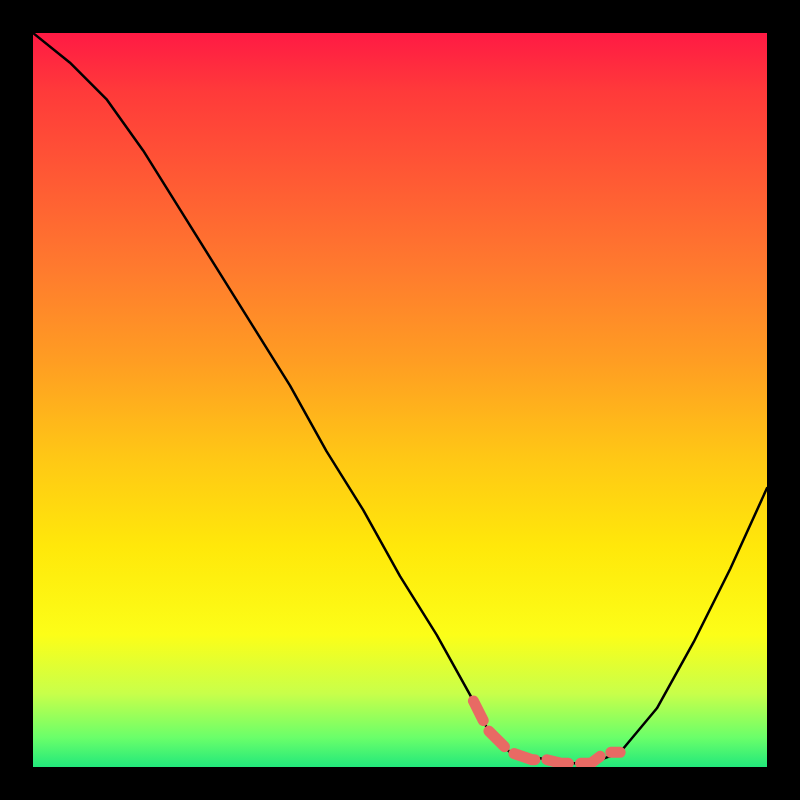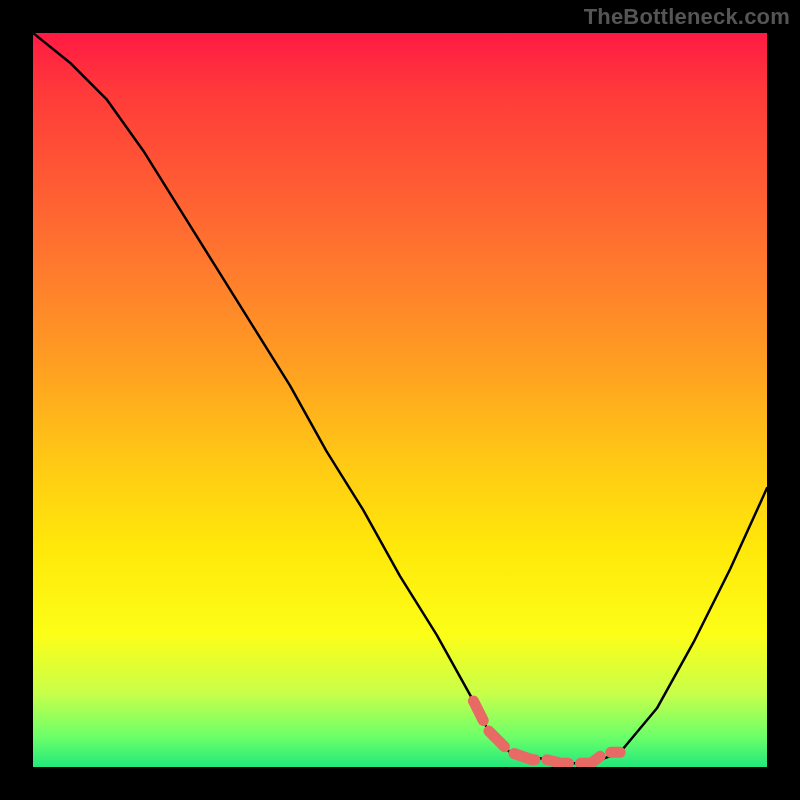--- a/index.html
+++ b/index.html
@@ -60,21 +60,20 @@
     left: 0;
     top: 0;
     width: 100%;
     height: 100%;
   }
 </style>
 </head>
 <body>
 
 <div class="outer">
-  <div class="watermark">TheBottleneck.com</div>
 
   <div class="plot-area">
     <div class="gradient-panel"></div>
     <svg class="curve" viewBox="0 0 734 734" preserveAspectRatio="none">
       <path id="main-curve-path" fill="none" stroke="#000" stroke-width="2.5" stroke-linecap="round" stroke-linejoin="round" d="M0.0 0.0 L36.7 29.4 L73.4 66.1 L110.1 117.4 L146.8 176.2 L183.5 234.9 L220.2 293.6 L256.9 352.3 L293.6 418.4 L330.3 477.1 L367.0 543.2 L403.7 601.9 L440.4 667.9 L455.1 697.3 L477.1 719.3 L513.8 726.7 L535.8 730.3 L557.8 730.3 L587.2 719.3 L623.9 675.3 L660.6 609.2 L697.3 535.8 L734.0 455.1"></path>
       <path id="highlight-path" fill="none" stroke="#e86a64" stroke-width="11" stroke-linecap="round" stroke-linejoin="round" stroke-dasharray="22 12" d="M440.4 667.9 L455.1 697.3 L477.1 719.3 L499.1 726.7 L513.8 726.7 L528.5 730.3 L543.2 730.3 L557.8 730.3 L572.5 719.3 L587.2 719.3"></path>
     </svg>
   </div>
 </div>
 

